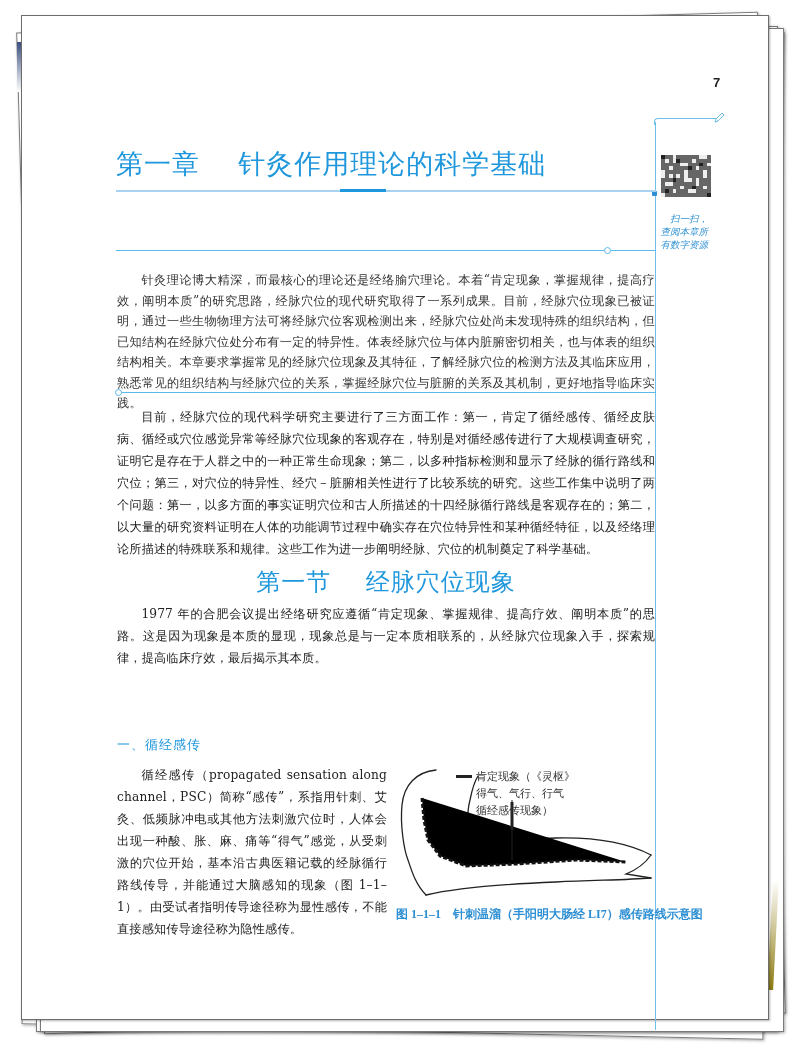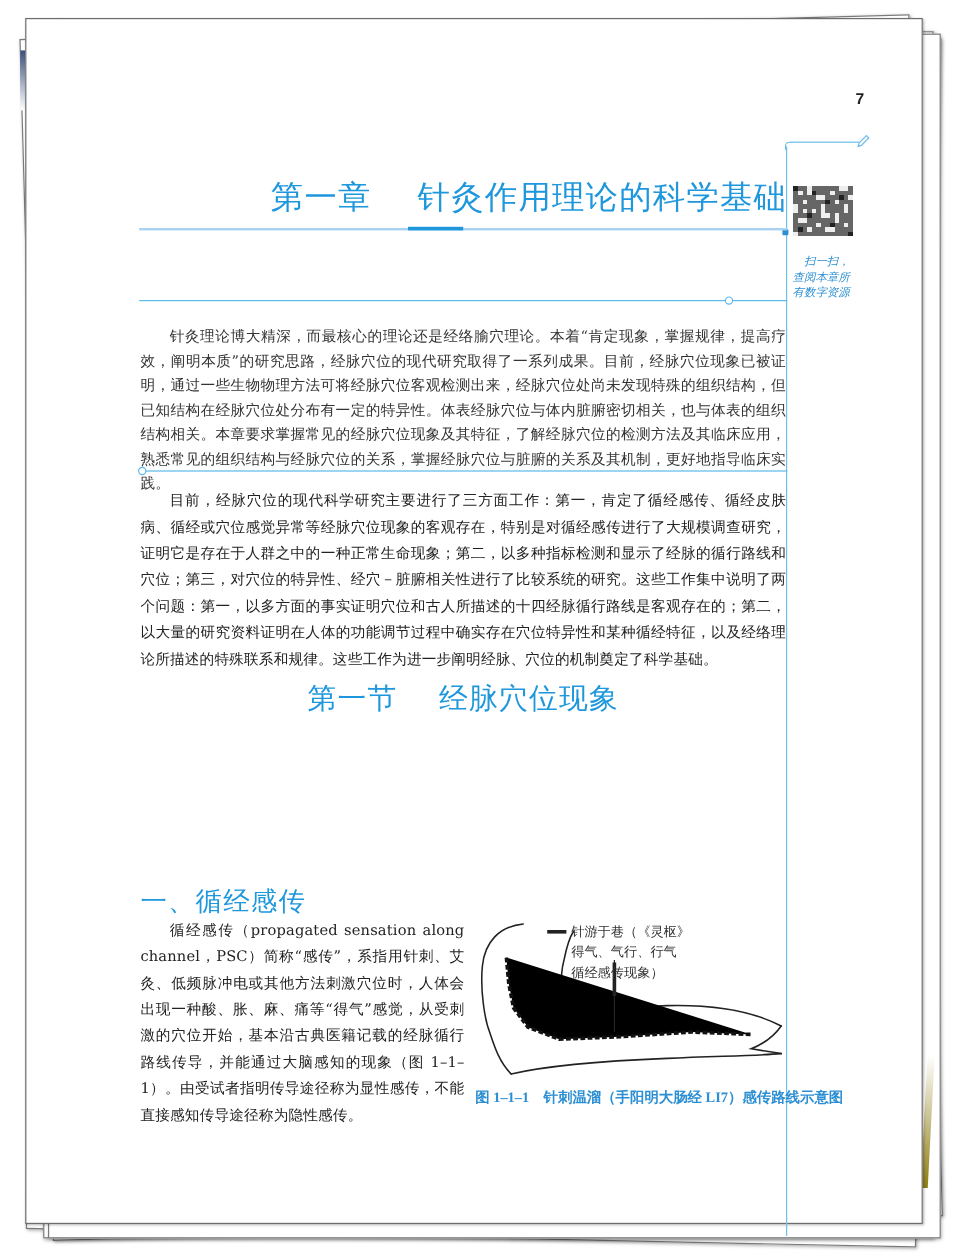--- a/index.html
+++ b/index.html
@@ -23,38 +23,38 @@
   
   .rail-v { position:absolute; left:655px; top:122px; width:1px; height:908px; background:#6fbfea; }
   .rail-top { position:absolute; left:658px; top:118px; width:58px; height:1px; background:#6fbfea; }
   .rail-corner { position:absolute; left:654px; top:118px; width:6px; height:6px; border-left:1px solid #6fbfea; border-top:1px solid #6fbfea; border-top-left-radius:4px; }
   .pen-icon { position:absolute; left:713px; top:112px; width:12px; height:12px; }
   .qr { position:absolute; left:660px; top:155px; width:52px; height:42px; }
   .qr-caption { position:absolute; left:638px; top:212px; width:70px; text-align:right; font-size:9.5px; line-height:13px; color:#2d8fd3;font-style:italic; }
   .rail-dot { position:absolute; left:652px; top:191px; width:5px; height:5px; background:#2d8fd3; border-radius:1px; }
 
   
-  .chapter-title { position:absolute; left:116px; top:146px; width:540px; text-align:right; font-family:"DejaVu Sans", sans-serif; font-size:27px; color:#1f97dc; letter-spacing:1px; white-space:pre; }
+  .chapter-title { position:absolute; left:116px; top:146px; width:540px; text-align:left; font-family:"DejaVu Sans", sans-serif; font-size:27px; color:#1f97dc; letter-spacing:1px; white-space:pre; }
   .chapter-rule { position:absolute; left:116px; top:190px; width:540px; height:2px; background:#a9d2f2; }
   .chapter-rule-accent { position:absolute; left:340px; top:189px; width:46px; height:3px; background:#1f97dc; }
 
   
   .abs-rule-top { position:absolute; left:116px; top:250px; width:540px; height:1px; background:#5cb9ec; }
   .abs-rule-top-dot { position:absolute; left:604px; top:247px; width:5px; height:5px; border:1px solid #5cb9ec; border-radius:50%; background:#fff; }
   .abs-rule-bot { position:absolute; left:118px; top:392px; width:538px; height:1px; background:#5cb9ec; }
   .abs-rule-bot-dot { position:absolute; left:115px; top:389px; width:5px; height:5px; border:1px solid #5cb9ec; border-radius:50%; background:#fff; }
   .abstract { position:absolute; left:117px; top:258px; width:538px; font-size:12.2px; line-height:20.5px; color:#333; text-align:justify; text-indent:2em; letter-spacing:0.2px; }
 
   .body-text { font-family:"DejaVu Serif", serif; font-size:12.2px; line-height:22px; color:#222; text-align:justify; text-indent:2em; letter-spacing:0.15px; margin:0; }
   .intro { position:absolute; left:117px; top:406px; width:538px; }
 
   .section-title { position:absolute; left:116px; top:566px; width:540px; text-align:center; font-family:"DejaVu Sans", sans-serif; font-size:24px; color:#1f97dc; letter-spacing:1px; white-space:pre; }
   .section-body { position:absolute; left:117px; top:603px; width:538px; }
 
-  .sub-title { position:absolute; left:117px; top:736px; font-family:"DejaVu Sans", sans-serif; font-size:22px; color:#1f97dc; letter-spacing:1px; }
+  .sub-title { position:absolute; left:117px; top:736px; font-family:"DejaVu Sans", sans-serif; font-size:13px; color:#1f97dc; letter-spacing:1px; }
   .sub-body { position:absolute; left:117px; top:764px; width:270px; }
   .sub-body .body-text { line-height:22px; }
 
   .figure { position:absolute; left:396px; top:760px; width:258px; height:140px; }
   .figure-legend { position:absolute; left:476px; top:768px; font-size:11px; line-height:17px; color:#333; }
   .legend-swatch { position:absolute; left:456px; top:775px; width:16px; height:3px; background:#222; }
   .figure-caption { position:absolute; left:396px; top:906px; width:262px; font-family:Liberation Serif, serif; font-size:12px; color:#2d8fd3; font-weight:bold; white-space:pre; }
 </style>
 </head>
 <body>
@@ -129,20 +129,21 @@
 <p class="abstract">针灸理论博大精深，而最核心的理论还是经络腧穴理论。本着“肯定现象，掌握规律，提高疗效，阐明本质”的研究思路，经脉穴位的现代研究取得了一系列成果。目前，经脉穴位现象已被证明，通过一些生物物理方法可将经脉穴位客观检测出来，经脉穴位处尚未发现特殊的组织结构，但已知结构在经脉穴位处分布有一定的特异性。体表经脉穴位与体内脏腑密切相关，也与体表的组织结构相关。本章要求掌握常见的经脉穴位现象及其特征，了解经脉穴位的检测方法及其临床应用，熟悉常见的组织结构与经脉穴位的关系，掌握经脉穴位与脏腑的关系及其机制，更好地指导临床实践。</p>
 <div class="abs-rule-bot"></div>
 <div class="abs-rule-bot-dot"></div>
 
 <div class="intro">
   <p class="body-text">目前，经脉穴位的现代科学研究主要进行了三方面工作：第一，肯定了循经感传、循经皮肤病、循经或穴位感觉异常等经脉穴位现象的客观存在，特别是对循经感传进行了大规模调查研究，证明它是存在于人群之中的一种正常生命现象；第二，以多种指标检测和显示了经脉的循行路线和穴位；第三，对穴位的特异性、经穴－脏腑相关性进行了比较系统的研究。这些工作集中说明了两个问题：第一，以多方面的事实证明穴位和古人所描述的十四经脉循行路线是客观存在的；第二，以大量的研究资料证明在人体的功能调节过程中确实存在穴位特异性和某种循经特征，以及经络理论所描述的特殊联系和规律。这些工作为进一步阐明经脉、穴位的机制奠定了科学基础。</p>
 </div>
 
 <div class="section-title">第一节    经脉穴位现象</div>
 <div class="section-body">
+  <p class="body-text">1977 年的合肥会议提出经络研究应遵循“肯定现象、掌握规律、提高疗效、阐明本质”的思路。这是因为现象是本质的显现，现象总是与一定本质相联系的，从经脉穴位现象入手，探索规律，提高临床疗效，最后揭示其本质。</p>
 </div>
 
 <div class="sub-title">一、循经感传</div>
 <div class="sub-body">
   <p class="body-text">循经感传（propagated sensation along channel，PSC）简称“感传”，系指用针刺、艾灸、低频脉冲电或其他方法刺激穴位时，人体会出现一种酸、胀、麻、痛等“得气”感觉，从受刺激的穴位开始，基本沿古典医籍记载的经脉循行路线传导，并能通过大脑感知的现象（图 1–1–1）。由受试者指明传导途径称为显性感传，不能直接感知传导途径称为隐性感传。</p>
 </div>
 
 <svg class="figure" viewBox="0 0 258 140">
   <g fill="none" stroke="#222" stroke-width="1.3" stroke-linecap="round">
     <path d="M40 10 C20 12 8 25 6 45 C4 65 8 90 12 100 C16 112 20 125 30 135"></path>
@@ -152,17 +153,17 @@
     <path d="M78 80 C72 70 70 55 74 40 C76 30 78 22 82 16"></path>
   </g>
   <g stroke="#111" stroke-width="3" stroke-dasharray="4 2">
     <path d="M26 38 L28 60 L32 80 L44 96 L70 106 L120 104 L180 100 L230 102"></path>
   </g>
   <line x1="116" y1="40" x2="116" y2="100" stroke="#222" stroke-width="1"></line>
   <line x1="116" y1="42" x2="116" y2="70" stroke="#222" stroke-width="3"></line>
 </svg>
 <div class="legend-swatch"></div>
 <div class="figure-legend">
-  <div>针游于巷（《灵枢》</div>
+  <div>肯定现象（《灵枢》</div>
   <div>得气、气行、行气</div>
   <div>循经感传现象）</div>
 </div>
 <div class="figure-caption">图 1–1–1    针刺温溜（手阳明大肠经 LI7）感传路线示意图</div>
 
 </body></html>

